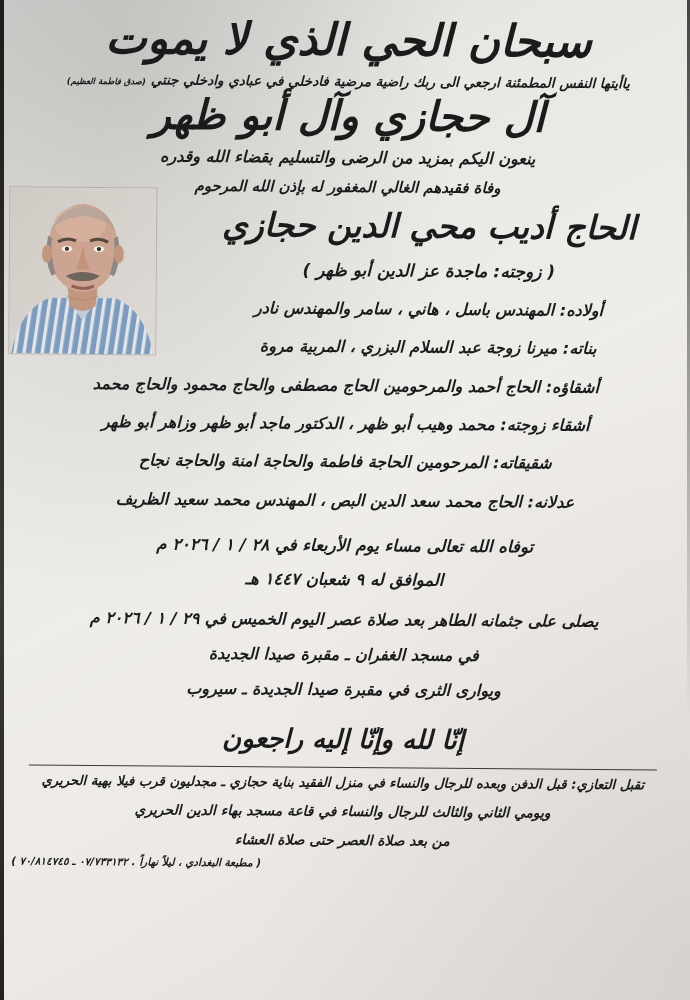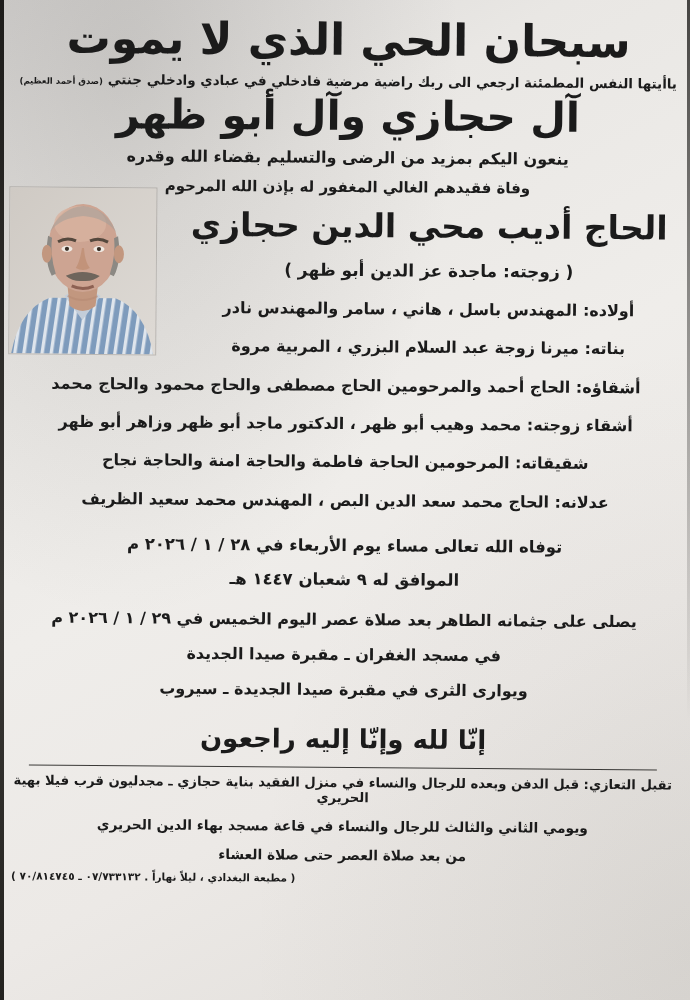--- a/index.html
+++ b/index.html
@@ -5,20 +5,21 @@
   html,body{margin:0;padding:0;background:#111;}
   .page{
     position:relative;
     width:690px;height:1000px;
     margin:0 auto;
     overflow:hidden;
     background:linear-gradient(152deg,#d7d5d3 0%,#e9e7e4 22%,#efedea 48%,#ece9e6 70%,#e0ddd9 100%);
     font-family:"DejaVu Sans",sans-serif;
     color:#1b1b1b;
     direction:rtl;
+    font-style:italic;
   }
   .page::after{
     content:"";position:absolute;inset:0;pointer-events:none;
     background:radial-gradient(ellipse at 18% 6%, rgba(90,88,85,.18), rgba(0,0,0,0) 42%),
                radial-gradient(ellipse at 100% 95%, rgba(120,116,110,.10), rgba(0,0,0,0) 45%);
   }
   .edge-left{position:absolute;left:0;top:0;width:4px;height:100%;
     background:linear-gradient(180deg,#1d1c1a,#3a3835 60%,#23221f);z-index:5;}
   .edge-right{position:absolute;right:0;top:0;width:3px;height:72%;
     background:linear-gradient(180deg,rgba(40,39,37,.85),rgba(40,39,37,0));z-index:5;}
@@ -67,21 +68,21 @@
 <div class="page">
   <div class="edge-left"></div>
   <div class="edge-right"></div>
 
   <div class="tilt">
 
     <div class="calligraphy">سبحان الحي الذي لا يموت</div>
 
     <div class="verse">
       <span>ياأيتها النفس المطمئنة ارجعي الى ربك راضية مرضية فادخلي في عبادي وادخلي جنتي</span>
-      <span class="attrib">(صدق أحمد العظيم)</span>
+      <span class="attrib">(صدق فاطمة العظيم)</span>
     </div>
 
     <div class="family-title">آل حجازي وآل أبو ظهر</div>
 
     <p class="announce1">ينعون اليكم بمزيد من الرضى والتسليم بقضاء الله وقدره</p>
     <p class="announce2">وفاة فقيدهم الغالي المغفور له بإذن الله المرحوم</p>
 
     <div class="photo">
       <svg width="146" height="166" viewBox="0 0 146 166" xmlns="http://www.w3.org/2000/svg">
         <defs>

